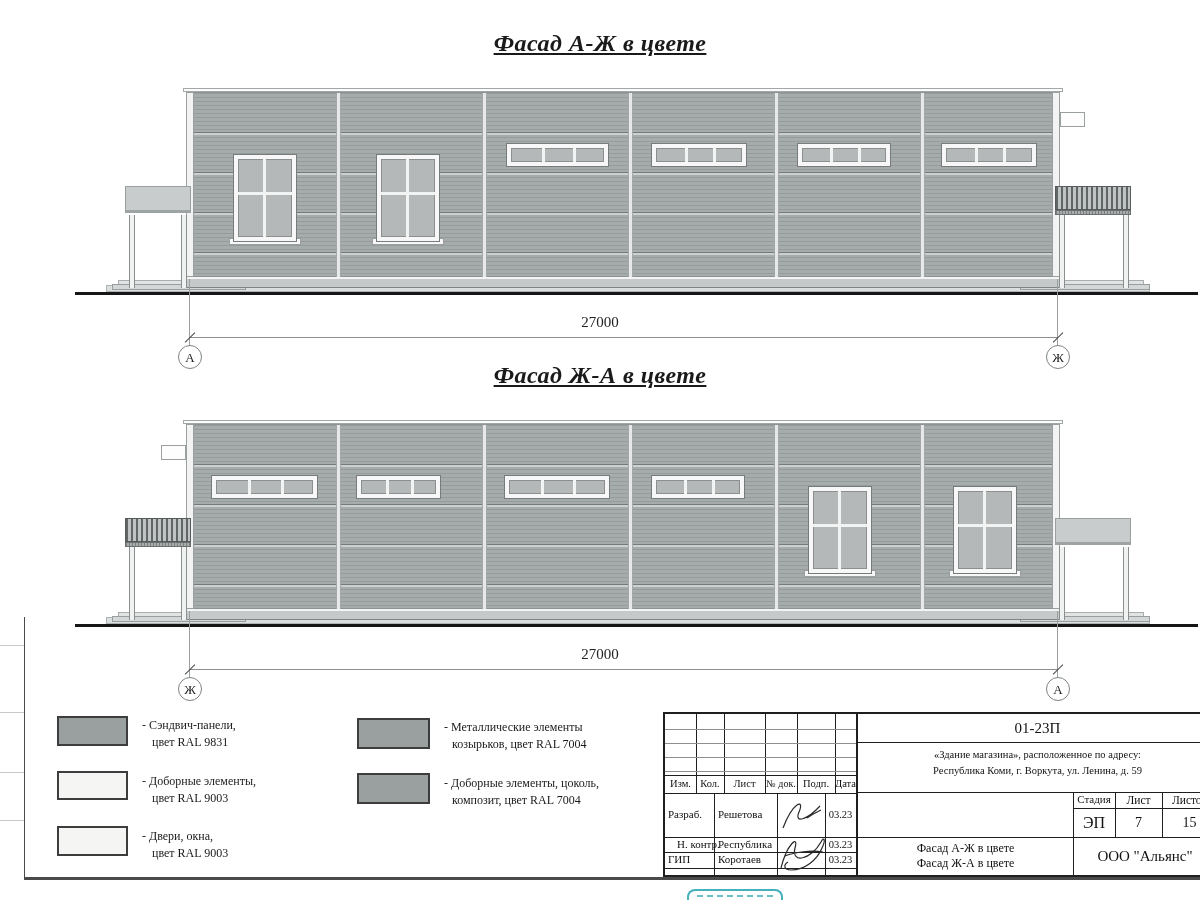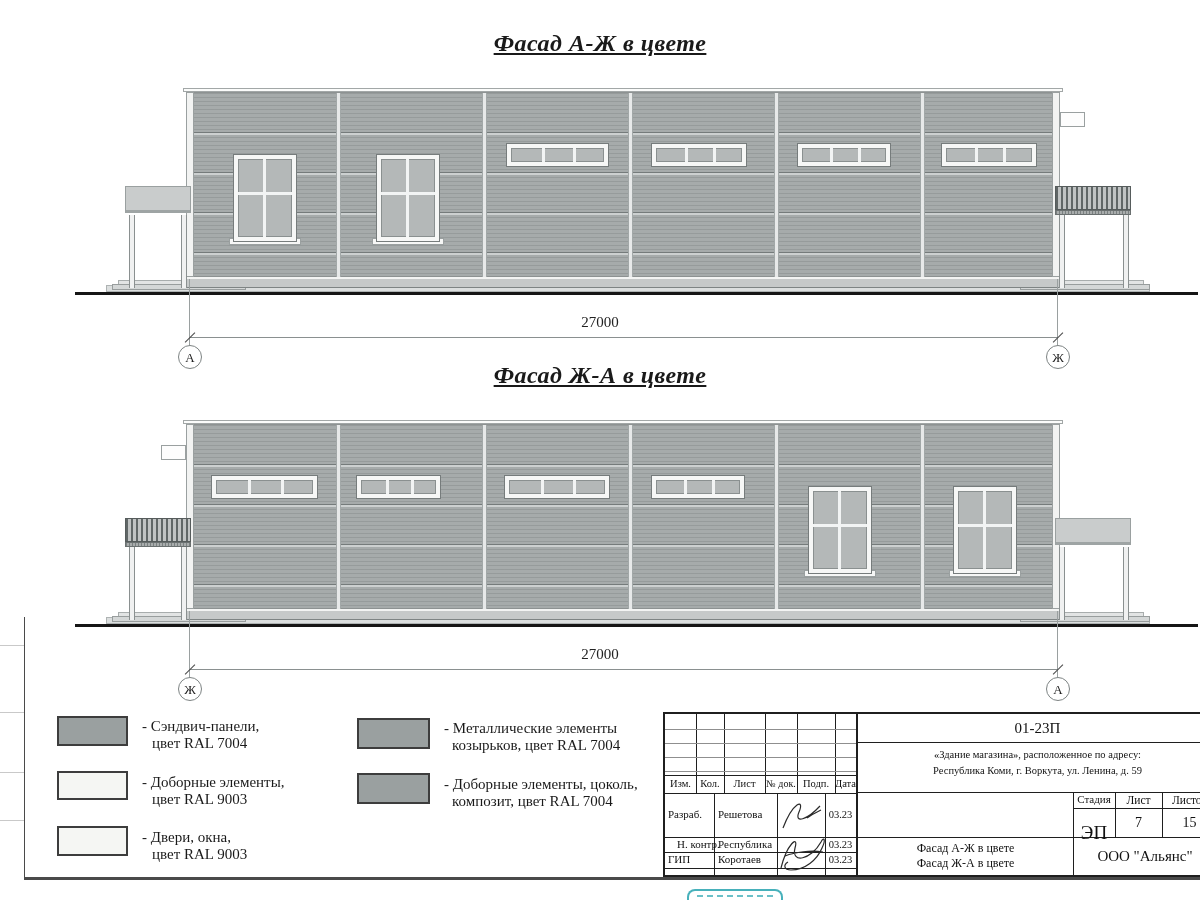--- a/index.html
+++ b/index.html
@@ -17,21 +17,21 @@
   #wm-triangle{position:absolute;left:6px;top:0;width:44px;height:54px;background:rgba(255,255,255,.45);
     -webkit-clip-path:polygon(50% 0,100% 100%,0 100%);clip-path:polygon(50% 0,100% 100%,0 100%)}
   #wm-brand{position:absolute;left:62px;top:4px;font-size:30px;font-weight:bold;letter-spacing:2px;
     color:rgba(255,255,255,.55)}
   #wm-tagline{position:absolute;left:64px;top:41px;font-size:9.5px;letter-spacing:1.5px;
     color:rgba(255,255,255,.5)}
   
   .legend-swatch{position:absolute;border:2px solid #3d3d3d}
   .legend-swatch.gray{background:#9aa0a0}
   .legend-swatch.white{background:#f5f6f3}
-  .legend-line{position:absolute;font-size:15px;white-space:nowrap}
+  .legend-line{position:absolute;font-size:12px;white-space:nowrap}
   
   #title-block{position:absolute;left:663px;top:712px;width:552px;height:165px;border:2px solid #1f1f1f;background:#fff}
   .tb-line{position:absolute;background:#1f1f1f}
   .tb-line.thin{background:#8f8f8f}
   .tb-cell{position:absolute;display:flex;align-items:center;justify-content:center;
     text-align:center;color:#111;line-height:1.25}
   .tb-cell.left{justify-content:flex-start;text-align:left}
   .tb-sig{position:absolute}
   
   .frame-line{position:absolute;background:#4a4a4a}
@@ -176,21 +176,21 @@
 
   <div class="axis-circle" style="left:178px;top:345px">А</div>
   <div class="axis-circle" style="left:1046px;top:345px">Ж</div>
   <div class="axis-circle" style="left:178px;top:677px">Ж</div>
   <div class="axis-circle" style="left:1046px;top:677px">А</div>
 
 
   <div>
     <div class="legend-swatch gray" style="left:57px;top:716px;width:71px;height:30px"></div>
     <div class="legend-line" style="left:142px;top:718px">- Сэндвич-панели,</div>
-    <div class="legend-line" style="left:152px;top:735px">цвет RAL 7004</div>
+    <div class="legend-line" style="left:152px;top:735px">цвет RAL 9831</div>
 
     <div class="legend-swatch white" style="left:57px;top:771px;width:71px;height:29px"></div>
     <div class="legend-line" style="left:142px;top:774px">- Доборные элементы,</div>
     <div class="legend-line" style="left:152px;top:791px">цвет RAL 9003</div>
 
     <div class="legend-swatch white" style="left:57px;top:826px;width:71px;height:30px"></div>
     <div class="legend-line" style="left:142px;top:829px">- Двери, окна,</div>
     <div class="legend-line" style="left:152px;top:846px">цвет RAL 9003</div>
 
     <div class="legend-swatch gray" style="left:357px;top:718px;width:73px;height:31px"></div>
@@ -266,21 +266,21 @@
     <svg class="tb-sig" style="left:112px;top:118px" width="50" height="42" viewBox="0 0 50 42">
       <path d="M4,36 C10,12 22,2 18,16 C14,32 34,28 44,10 C47,4 49,8 45,16 C40,28 28,38 14,38 C7,38 6,33 11,30 M8,24 C18,20 34,18 46,20" fill="none" stroke="#2a2a2a" stroke-width="1.2"></path>
     </svg>
 
     <div class="tb-cell" style="left:193px;top:0;width:359px;height:28px;font-size:15px">01-23П</div>
     <div class="tb-cell" style="left:193px;top:31px;width:359px;height:20px;font-size:10.5px">«Здание магазина», расположенное по адресу:</div>
     <div class="tb-cell" style="left:193px;top:47px;width:359px;height:20px;font-size:10.5px">Республика Коми, г. Воркута, ул. Ленина, д. 59</div>
     <div class="tb-cell" style="left:408px;top:78px;width:42px;height:16px;font-size:11px">Стадия</div>
     <div class="tb-cell" style="left:450px;top:78px;width:47px;height:16px;font-size:11.5px">Лист</div>
     <div class="tb-cell" style="left:497px;top:78px;width:55px;height:16px;font-size:11.5px">Листов</div>
-    <div class="tb-cell" style="left:408px;top:104px;width:42px;height:29px;font-size:19px">ЭП</div>
+    <div class="tb-cell" style="left:408px;top:94px;width:42px;height:29px;font-size:16px">ЭП</div>
     <div class="tb-cell" style="left:450px;top:94px;width:47px;height:29px;font-size:14px">7</div>
     <div class="tb-cell" style="left:497px;top:94px;width:55px;height:29px;font-size:14px">15</div>
     <div class="tb-cell" style="left:193px;top:126px;width:215px;height:17px;font-size:12px">Фасад А-Ж в цвете</div>
     <div class="tb-cell" style="left:193px;top:141px;width:215px;height:17px;font-size:12px">Фасад Ж-А в цвете</div>
     <div class="tb-cell" style="left:408px;top:123px;width:144px;height:38px;font-size:15px">ООО "Альянс"</div>
   </div>
 
   <div id="stamp-fragment">
     <div class="dash"></div>
   </div>

